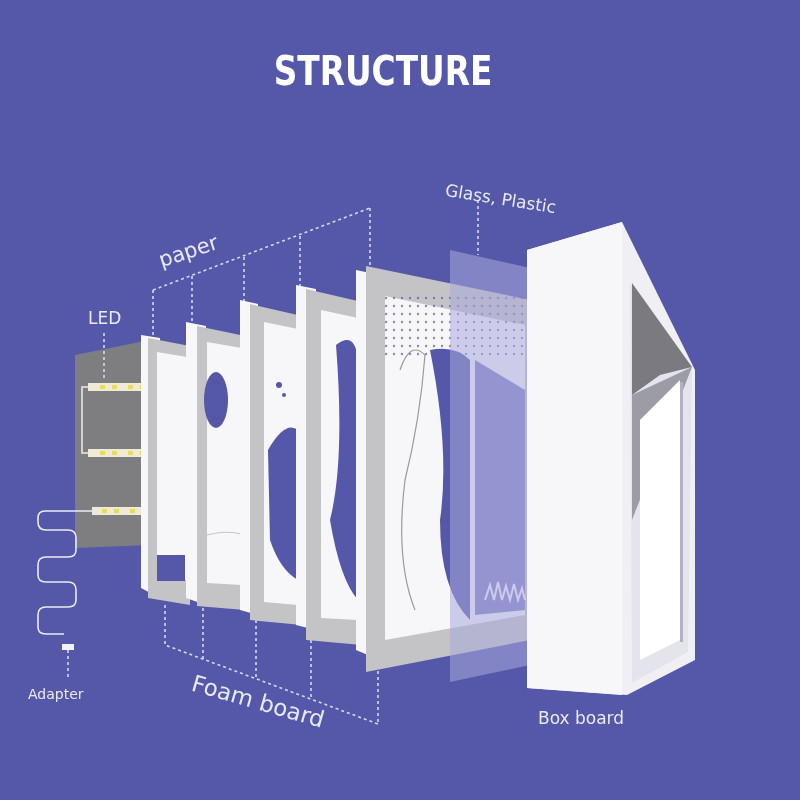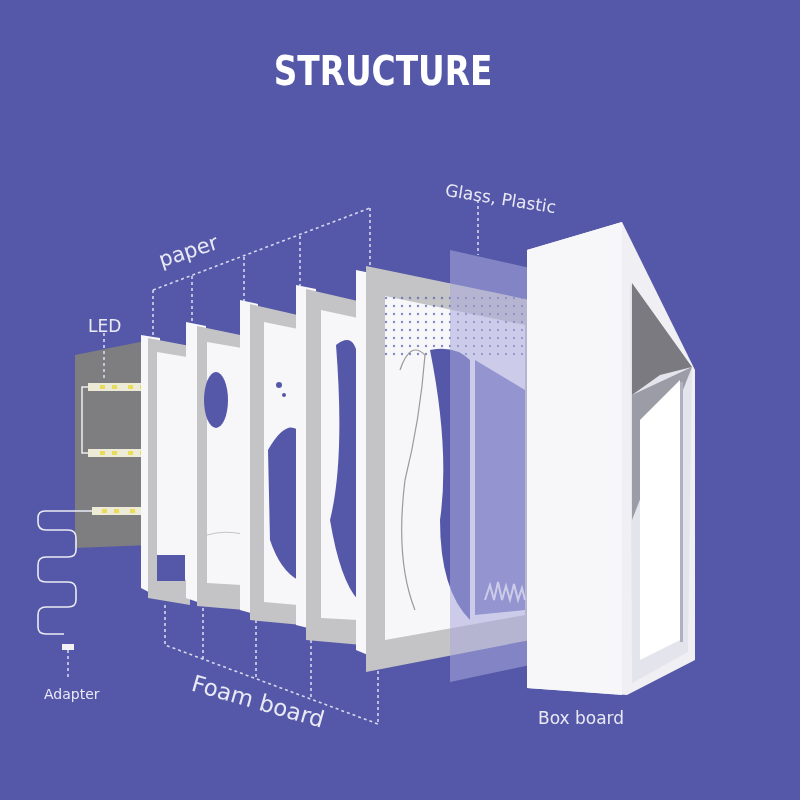--- a/index.html
+++ b/index.html
@@ -127,20 +127,20 @@
       <polygon points="527,250 622,222 695,370 695,660 627,695 527,688" fill="#EFEFF4"></polygon>
       <polygon points="527,250 622,222 622,695 527,688" fill="#F7F7FA"></polygon>
       <polygon points="630,283 692,367 688,652 632,683" fill="#E4E4EC"></polygon>
       <polygon points="632,283 692,367 660,375 632,395" fill="#7A7A80"></polygon>
       <polygon points="632,395 692,367 632,520" fill="#9C9CA6"></polygon>
       <polygon points="640,420 680,380 680,640 640,660" fill="#FFFFFF"></polygon>
       <rect x="680" y="382" width="3" height="260" fill="#B0B0C0"></rect>
     </g>
   </svg>
 
-  <div class="label" style="left:88px; top:308px; font-size:17px;margin-top:8px;">LED</div>
+  <div class="label" style="left:88px; top:308px; font-size:17px;">LED</div>
   <div class="label" style="left:163px; top:248px; font-size:21px; transform: rotate(-18deg); transform-origin: left bottom;">paper</div>
   <div class="label" style="left:447px; top:180px; font-size:17px; transform: rotate(9deg); transform-origin: left top;">Glass, Plastic</div>
   <div class="label" style="left:196px; top:670px; font-size:23px; transform: rotate(16deg); transform-origin: left top;">Foam board</div>
-  <div class="label" style="left:44px; top:686px; font-size:14px;">Adapter</div>
+  <div class="label" style="left:28px; top:686px; font-size:14px;">Adapter</div>
   <div class="label" style="left:538px; top:708px; font-size:17px;">Box board</div>
 
 </div>
 
 </body></html>

